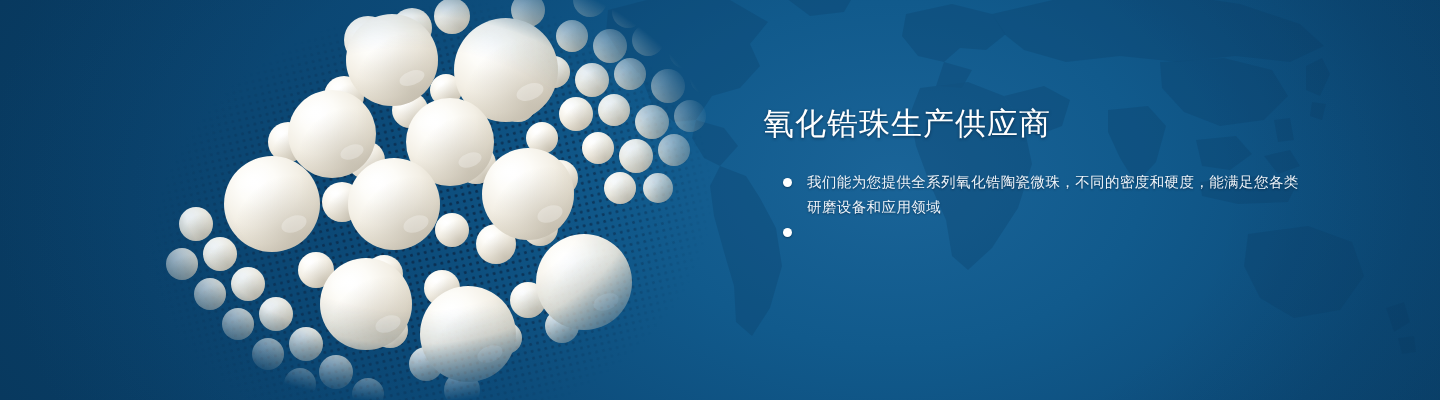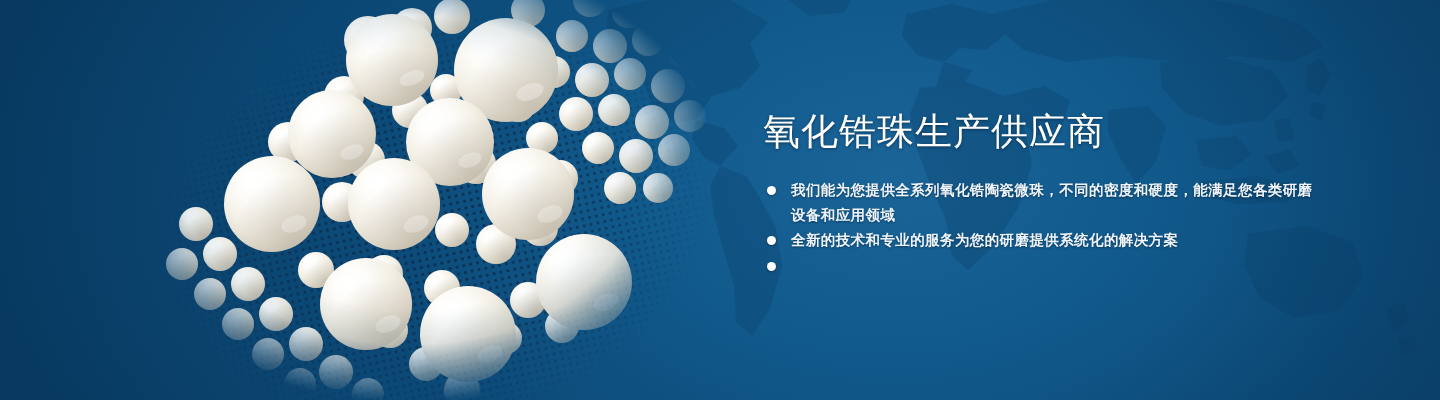--- a/index.html
+++ b/index.html
@@ -79,34 +79,33 @@
   
   .content {
     position: absolute;
     left: 763px;
     top: 104px;
     width: 560px;
   }
 
   .headline {
     color: #ffffff;
-    font-size: 37px;
+    font-size: 31px;
     line-height: 40px;
     letter-spacing: 1px;
     font-weight: 400;
     text-shadow: 0 1px 3px rgba(0,20,40,0.55);
-    margin: 8px 0 26px 0;
+    margin: 0 0 26px 0;
     white-space: nowrap;
   }
 
   .bullets {
     list-style: none;
-    margin: 0;
+    margin: 16px;
     padding: 0;
-    font-weight: bold;
   }
 
   .bullet {
     position: relative;
     padding-left: 28px;
     color: #eef4fa;
     font-size: 14.5px;
     line-height: 24.5px;
     letter-spacing: 0.4px;
     text-shadow: 0 1px 2px rgba(0,20,40,0.5);
@@ -476,21 +475,17 @@
   <div class="content">
     <h1 class="headline">氧化锆珠生产供应商</h1>
 
     <ul class="bullets">
       <li class="bullet">
         <span class="dot"></span>
         <span>我们能为您提供全系列氧化锆陶瓷微珠，不同的密度和硬度，能满足您各类研磨设备和应用领域</span>
       </li>
       <li class="bullet">
         <span class="dot"></span>
-        <span>全新的技术和专业的服务为您的研磨提供系统化的解决方案</span>
-      </li>
-      <li class="bullet">
-        <span class="dot"></span>
       </li>
     </ul>
   </div>
 
 </div>
 
 </body></html>

